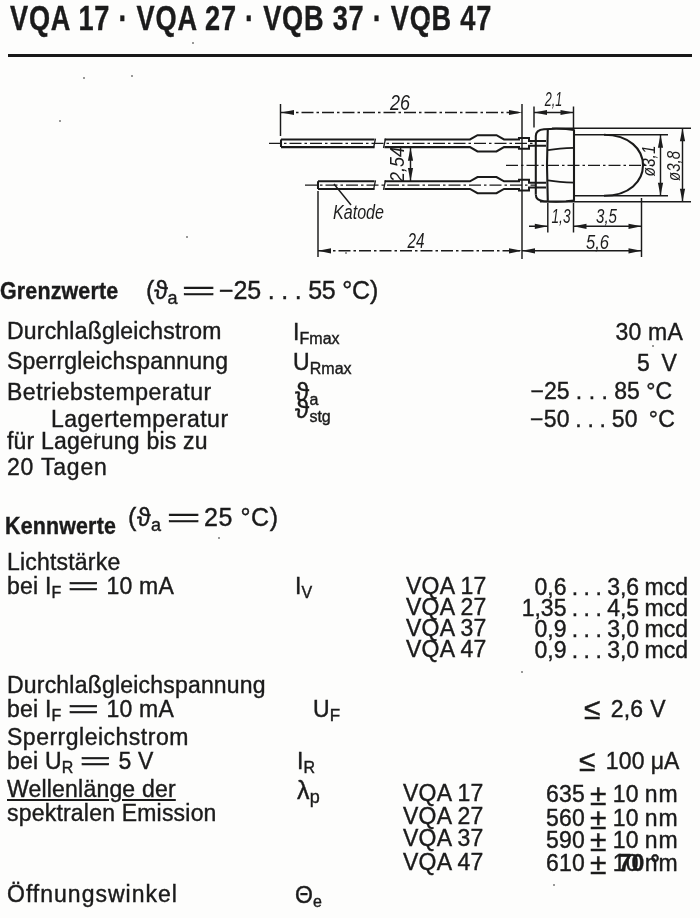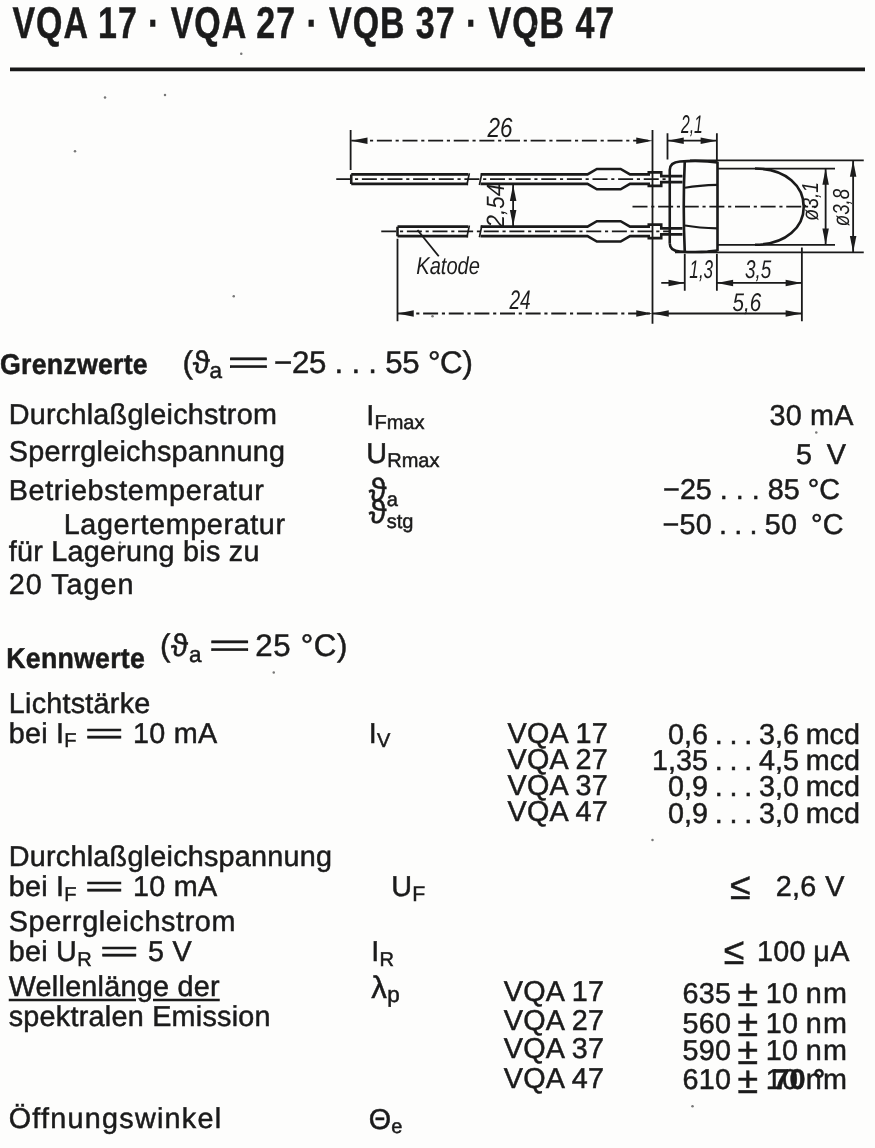--- a/index.html
+++ b/index.html
@@ -153,21 +153,21 @@
   <div class="t" style="left:406px;top:596px;">VQA 27</div>
   <div class="t" style="right:12px;top:597px;letter-spacing:0;word-spacing:-1px;">1,35 . . . 4,5 mcd</div>
   <div class="t" style="left:406px;top:617px;">VQA 37</div>
   <div class="t" style="right:12px;top:618px;letter-spacing:0;word-spacing:-1px;">0,9 . . . 3,0 mcd</div>
   <div class="t" style="left:406px;top:638px;">VQA 47</div>
   <div class="t" style="right:12px;top:639px;letter-spacing:0;word-spacing:-1px;">0,9 . . . 3,0 mcd</div>
 
   <div class="t" style="left:7px;top:674px;">Durchlaßgleichspannung</div>
   <div class="t" style="left:7px;top:698px;">bei I<span class="sb">F</span> <span class="eq">=</span> 10 mA</div>
   <div class="t" style="left:313px;top:698px;">U<span class="sb" style="font-size:17px;">F</span></div>
-  <div class="t" style="left:584px;top:698px;"><span class="le">≤</span><span style="margin-left:20px;text-align:right;">2,6</span><span style="margin-left:7px;">V</span></div>
+  <div class="t" style="left:584px;top:698px;"><span class="le">≤</span><span style="margin-left:10px;text-align:right;">2,6</span><span style="margin-left:7px;">V</span></div>
 
   <div class="t" style="left:7px;top:726px;letter-spacing:0.5px;">Sperrgleichstrom</div>
   <div class="t" style="left:7px;top:750px;">bei U<span class="sb">R</span> <span class="eq">=</span> 5 V</div>
   <div class="t" style="left:297px;top:750px;">I<span class="sb">R</span></div>
   <div class="t" style="left:579px;top:750px;"><span class="le">≤</span><span style="margin-left:10px;">100</span><span style="margin-left:6px;">μA</span></div>
 
   <div class="t" style="left:7px;top:778px;text-decoration:underline;">Wellenlänge der</div>
   <div class="t" style="left:297px;top:778px;"><span class="gk" style="font-size:25px;">λ</span><span class="sb" style="font-size:18px;">p</span></div>
   <div class="t" style="left:7px;top:802px;">spektralen Emission</div>
 

